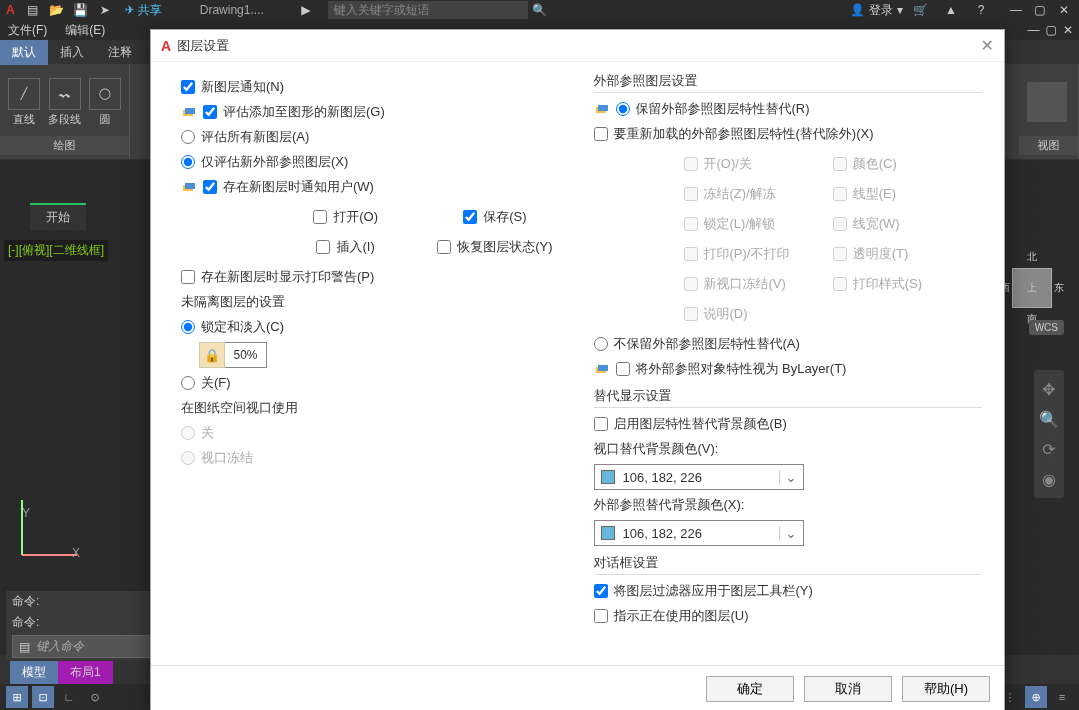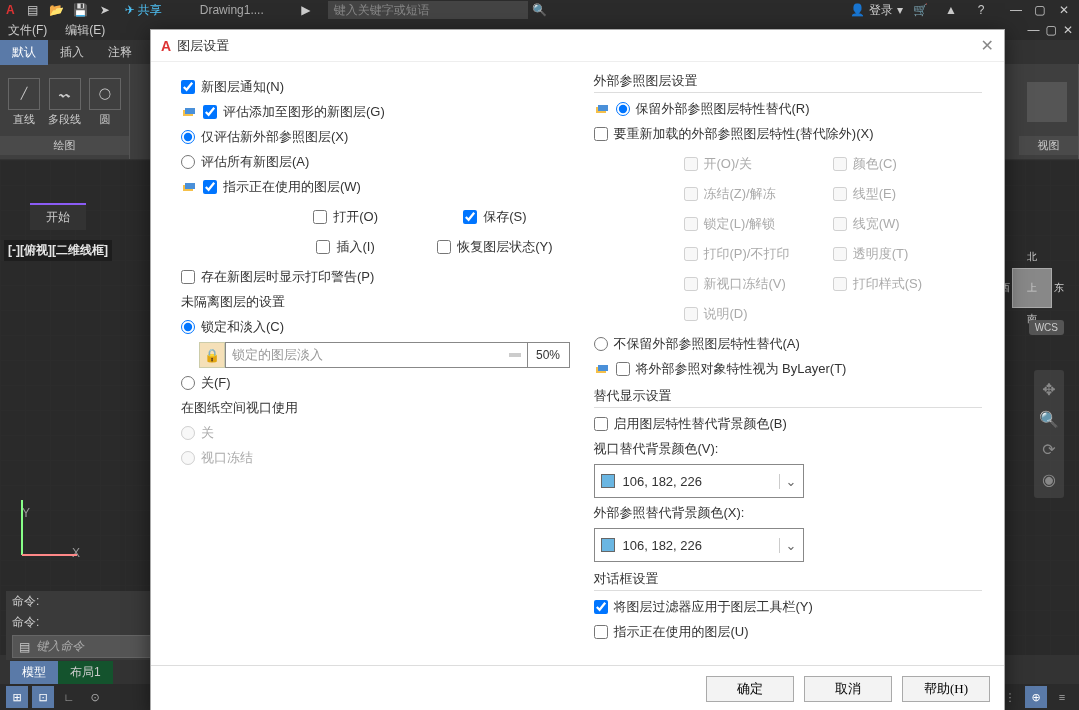--- a/index.html
+++ b/index.html
@@ -30,22 +30,22 @@
 .ribbon-panel { height: 95px; background: #3f3f3f; display: flex; color: #ccc; font-size: 11px; }
 .ribbon-group { border-right: 1px solid #555; padding: 4px 8px; display: flex; flex-direction: column; }
 .ribbon-group .icons { display: flex; gap: 8px; flex: 1; align-items: center; }
 .ribbon-group .icons .tool { display: flex; flex-direction: column; align-items: center; gap: 2px; }
 .ribbon-group .icons .tool .iconbox { width: 32px; height: 32px; border: 1px solid #666; display: flex; align-items: center; justify-content: center; }
 .ribbon-group .label { text-align: center; background: #4a4a4a; padding: 2px 0; margin: 0 -8px; }
 
 
 .drawing-area { position: absolute; top: 160px; bottom: 55px; left: 0; right: 0; background: #2a2a2a; }
 .drawing-area::before { content: ""; position: absolute; inset: 0; background-image: linear-gradient(#333 1px, transparent 1px), linear-gradient(90deg, #333 1px, transparent 1px); background-size: 25px 25px; opacity: 0.3; }
-.start-tab { position: absolute; top: 203px; left: 30px; background: #333; color: #ccc; padding: 4px 16px; font-size: 12px; border-top: 2px solid #8b5cf6; }
-.view-label { position: absolute; top: 240px; left: 4px; color: #e5e5e5; font-size: 12px; background: rgba(0,0,0,0.3); padding: 2px 4px; font-weight: bold; }
+.start-tab { position: absolute; top: 203px; left: 30px; background: #333; color: #ccc; padding: 4px 16px; font-size: 12px; border-top: 2px solid #22c55e; }
+.view-label { position: absolute; top: 240px; left: 4px; color: #84cc16; font-size: 12px; background: rgba(0,0,0,0.3); padding: 2px 4px; }
 
 
 .axis { position: absolute; bottom: 150px; left: 12px; color: #999; font-size: 12px; }
 .axis .y { position: absolute; bottom: 40px; left: 10px; }
 .axis .x { position: absolute; bottom: 0; left: 60px; }
 .axis svg { position: absolute; bottom: -5px; left: 0; }
 
 
 .viewcube { position: absolute; top: 250px; right: 15px; color: #ccc; font-size: 10px; text-align: center; }
 .viewcube .cube { width: 40px; height: 40px; background: #888; border: 1px solid #aaa; display: flex; align-items: center; justify-content: center; margin: 4px auto; }
@@ -53,21 +53,21 @@
 .navbar { position: absolute; top: 370px; right: 15px; width: 30px; background: rgba(80,80,80,0.5); border-radius: 3px; padding: 4px 0; }
 .navbar .navitem { height: 30px; display: flex; align-items: center; justify-content: center; color: #888; }
 
 
 .cmdbar { position: absolute; bottom: 50px; left: 6px; right: 350px; background: #3a3a3a; color: #ccc; font-size: 12px; }
 .cmdbar .line { padding: 2px 6px; }
 .cmd-input { background: #555; border: 1px solid #666; margin: 2px 6px; padding: 2px 6px; display: flex; align-items: center; gap: 6px; }
 
 
 .bottom-tabs { position: absolute; bottom: 26px; left: 10px; display: flex; font-size: 12px; }
-.bottom-tabs .btab { padding: 3px 12px; background: #14532d; color: #ccc; }
+.bottom-tabs .btab { padding: 3px 12px; background: #a21caf; color: #ccc; }
 .bottom-tabs .btab.active { background: #5a7aa8; color: #fff; }
 
 
 .statusbar { position: absolute; bottom: 0; left: 0; right: 0; height: 26px; background: #2b2b2b; display: flex; align-items: center; padding: 0 6px; gap: 4px; }
 .statusbar .sicon { width: 22px; height: 22px; display: flex; align-items: center; justify-content: center; color: #aaa; font-size: 11px; }
 .statusbar .sicon.active { background: #5a7aa8; color: #fff; }
 .statusbar .right { margin-left: auto; display: flex; gap: 4px; }
 
 
 .watermark { position: absolute; right: 100px; bottom: 180px; font-size: 32px; color: rgba(180,180,180,0.25); transform: rotate(-8deg); pointer-events: none; }
@@ -93,25 +93,25 @@
 .smallicon svg { width: 16px; height: 16px; }
 .two-col { display: flex; flex-wrap: wrap; }
 .two-col .row { width: 50%; justify-content: center; }
 .grid-col { display: grid; grid-template-columns: 1fr 1fr; }
 .slider-row { display: flex; align-items: center; gap: 0; margin-left: 18px; }
 .slider-row .lockicon { width: 26px; height: 26px; background: #f5e0b8; border: 1px solid #cca; display: flex; align-items: center; justify-content: center; }
 .slider-row .slider-box { flex: 1; border: 1px solid #888; height: 26px; display: flex; align-items: center; padding: 0 6px; gap: 6px; }
 .slider-row .slider-box .ph { color: #999; flex: 1; }
 .slider-row .slider-box .track { height: 4px; background: #ccc; flex: 0 0 12px; position: relative; }
 .slider-row .pct { border: 1px solid #888; border-left: none; width: 42px; height: 26px; display: flex; align-items: center; justify-content: center; font-size: 12px; }
-.color-dd { border: 1px solid #888; height: 26px; width: 210px; display: flex; align-items: center; padding: 16px 6px; gap: 8px; }
+.color-dd { border: 1px solid #888; height: 26px; width: 210px; display: flex; align-items: center; padding: 4px 6px; gap: 8px; }
 .color-dd .swatch { width: 14px; height: 14px; background: rgb(106,182,226); border: 1px solid #666; }
 .color-dd .arrow { margin-left: auto; color: #666; border-left: 1px solid #ccc; padding-left: 6px; }
 .dialog-footer { border-top: 1px solid #ddd; padding: 10px 14px; display: flex; justify-content: flex-end; gap: 10px; }
-.dialog-footer button { width: 88px; height: 26px; background: #f3f3f3; border: 1px solid #aaa; font-size: 13px; cursor: pointer; font-family: Liberation Serif, serif; }
+.dialog-footer button { width: 88px; height: 26px; background: #f3f3f3; border: 1px solid #aaa; font-size: 13px; cursor: pointer; }
 </style>
 </head>
 <body>
 
 <div class="app-topbar">
   <span class="logo">A</span>
   <span class="icon">▤</span>
   <span class="icon">📂</span>
   <span class="icon">💾</span>
   <span class="icon">➤</span>
@@ -261,36 +261,36 @@
         <span class="smallicon">
             <svg viewBox="0 0 16 16">
               <rect x="2" y="6" width="10" height="6" fill="#f5c04a"></rect>
               <rect x="4" y="4" width="10" height="6" fill="#4a90d9"></rect>
             </svg>
           </span>
         <input type="checkbox" checked="" style="">
         <label>评估添加至图形的新图层(G)</label>
       </div>
       <div class="row indent-3">
+        <input type="radio" name="eval" style="">
+        <label>评估所有新图层(A)</label>
+      </div>
+      <div class="row indent-3">
         <input type="radio" name="eval" checked="" style="">
         <label>仅评估新外部参照图层(X)</label>
-      </div>
-      <div class="row indent-3">
-        <input type="radio" name="eval" style="">
-        <label>评估所有新图层(A)</label>
       </div>
       <div class="row indent-2">
         <span class="smallicon">
             <svg viewBox="0 0 16 16">
               <rect x="2" y="6" width="10" height="6" fill="#f5c04a"></rect>
               <rect x="4" y="4" width="10" height="6" fill="#4a90d9"></rect>
             </svg>
           </span>
         <input type="checkbox" checked="" style="">
-        <label>指示正在使用的图层(W)</label>
+        <label>存在新图层时通知用户(W)</label>
       </div>
       <div class="two-col indent-4">
         <div class="row">
           <input type="checkbox" style="">
           <label>打开(O)</label>
         </div>
         <div class="row">
           <input type="checkbox" checked="" style="">
           <label>保存(S)</label>
         </div>
@@ -310,24 +310,20 @@
 
       <div class="row">
         <label>未隔离图层的设置</label>
       </div>
       <div class="row indent-1">
         <input type="radio" name="iso" checked="" style="">
         <label>锁定和淡入(C)</label>
       </div>
       <div class="slider-row">
         <div class="lockicon">🔒</div>
-        <div class="slider-box">
-          <span class="ph">锁定的图层淡入</span>
-          <span class="track"></span>
-        </div>
         <div class="pct">50%</div>
       </div>
       <div class="row indent-1">
         <input type="radio" name="iso" style="">
         <label>关(F)</label>
       </div>
       <div class="row indent-2">
         <label>在图纸空间视口使用</label>
       </div>
       <div class="row indent-2 disabled">

